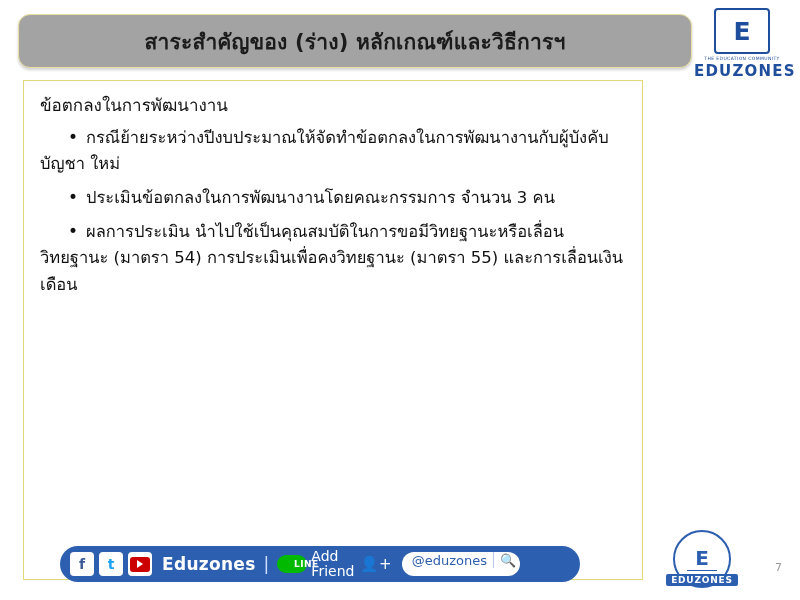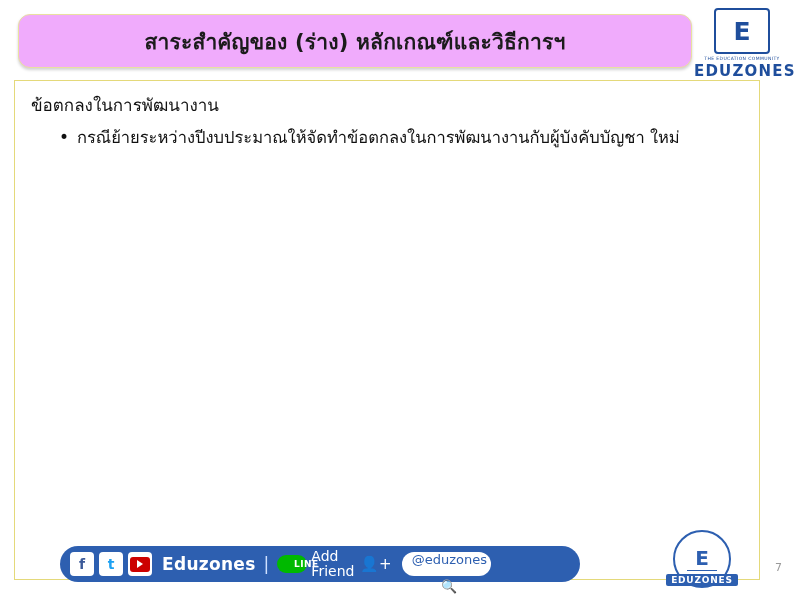--- a/index.html
+++ b/index.html
@@ -17,21 +17,21 @@
     background: #ffffff;
   }
 
   
   .title-bar {
     position: absolute;
     left: 18px;
     top: 14px;
     width: 674px;
     height: 54px;
-    background: #f0abfc;
+    background: #a3a3a3;
     border: 1px solid #e9e0a0;
     border-radius: 12px;
     box-shadow: 0 2px 3px rgba(0,0,0,0.18);
     display: flex;
     align-items: center;
     justify-content: center;
   }
   .title-text {
     font-size: 21px;
     font-weight: bold;
@@ -75,23 +75,23 @@
     font-size: 15px;
     font-weight: bold;
     color: #1f4e9c;
     letter-spacing: 1.2px;
     margin-top: 1px;
   }
 
   
   .content-frame {
     position: absolute;
-    left: 14px;
+    left: 23px;
     top: 80px;
-    width: 746px;
+    width: 620px;
     height: 500px;
     border: 1px solid #e4d97a;
     background: #ffffff;
   }
 
   .content-inner {
     padding: 12px 16px 0 16px;
   }
   .heading {
     font-size: 17px;
@@ -211,21 +211,20 @@
   }
   .handle {
     margin-left: 10px;
     background: #ffffff;
     border-radius: 13px;
     height: 24px;
     display: flex;
     align-items: center;
     padding: 0 4px 8px 10px;
     gap: 6px;
-    flex-direction: column;
   }
   .handle .h-text {
     color: #2d5fb0;
     font-size: 13px;
   }
   .handle .h-sep {
     width: 1px; height: 16px; background: #b9c9e6;
   }
   .handle .h-search {
     color: #2d5fb0;
@@ -297,20 +296,26 @@
     <div class="logo-tag">THE EDUCATION COMMUNITY</div>
     <div class="logo-word">EDUZONES</div>
   </div>
 
   <div class="content-frame">
     <div class="content-inner">
       <div class="heading">ข้อตกลงในการพัฒนางาน</div>
       <ul class="bullets">
         <li>
           <span class="dot">•</span><span class="txt">กรณีย้ายระหว่างปีงบประมาณให้จัดทำข้อตกลงในการพัฒนางานกับผู้บังคับบัญชา ใหม่</span>
+        </li>
+        <li>
+          <span class="dot">•</span><span class="txt">ประเมินข้อตกลงในการพัฒนางานโดยคณะกรรมการ จำนวน 3 คน</span>
+        </li>
+        <li>
+          <span class="dot">•</span><span class="txt">ผลการประเมิน นำไปใช้เป็นคุณสมบัติในการขอมีวิทยฐานะหรือเลื่อนวิทยฐานะ (มาตรา 54) การประเมินเพื่อคงวิทยฐานะ (มาตรา 55) และการเลื่อนเงินเดือน</span>
         </li>
       </ul>
     </div>
   </div>
 
   <div class="footer">
     <div class="social">
       <div class="sq fb">f</div>
       <div class="sq tw">t</div>
       <div class="sq yt">

